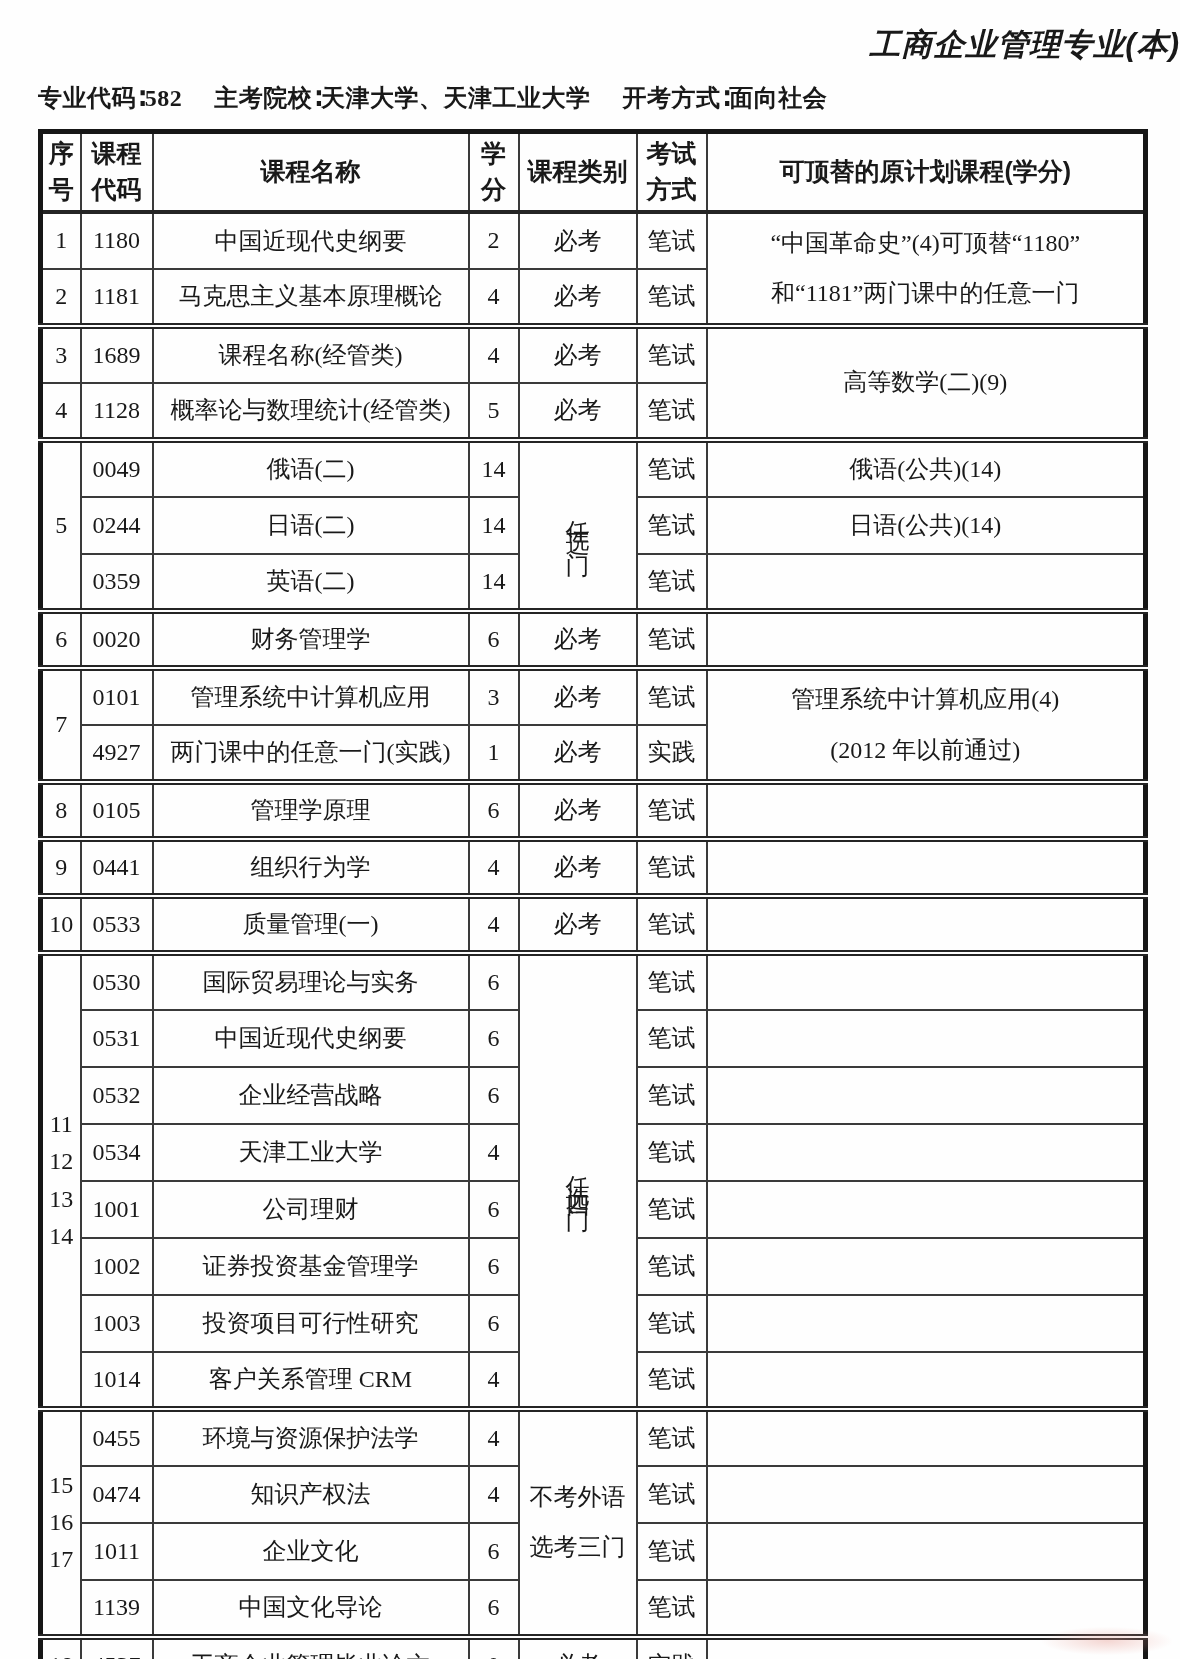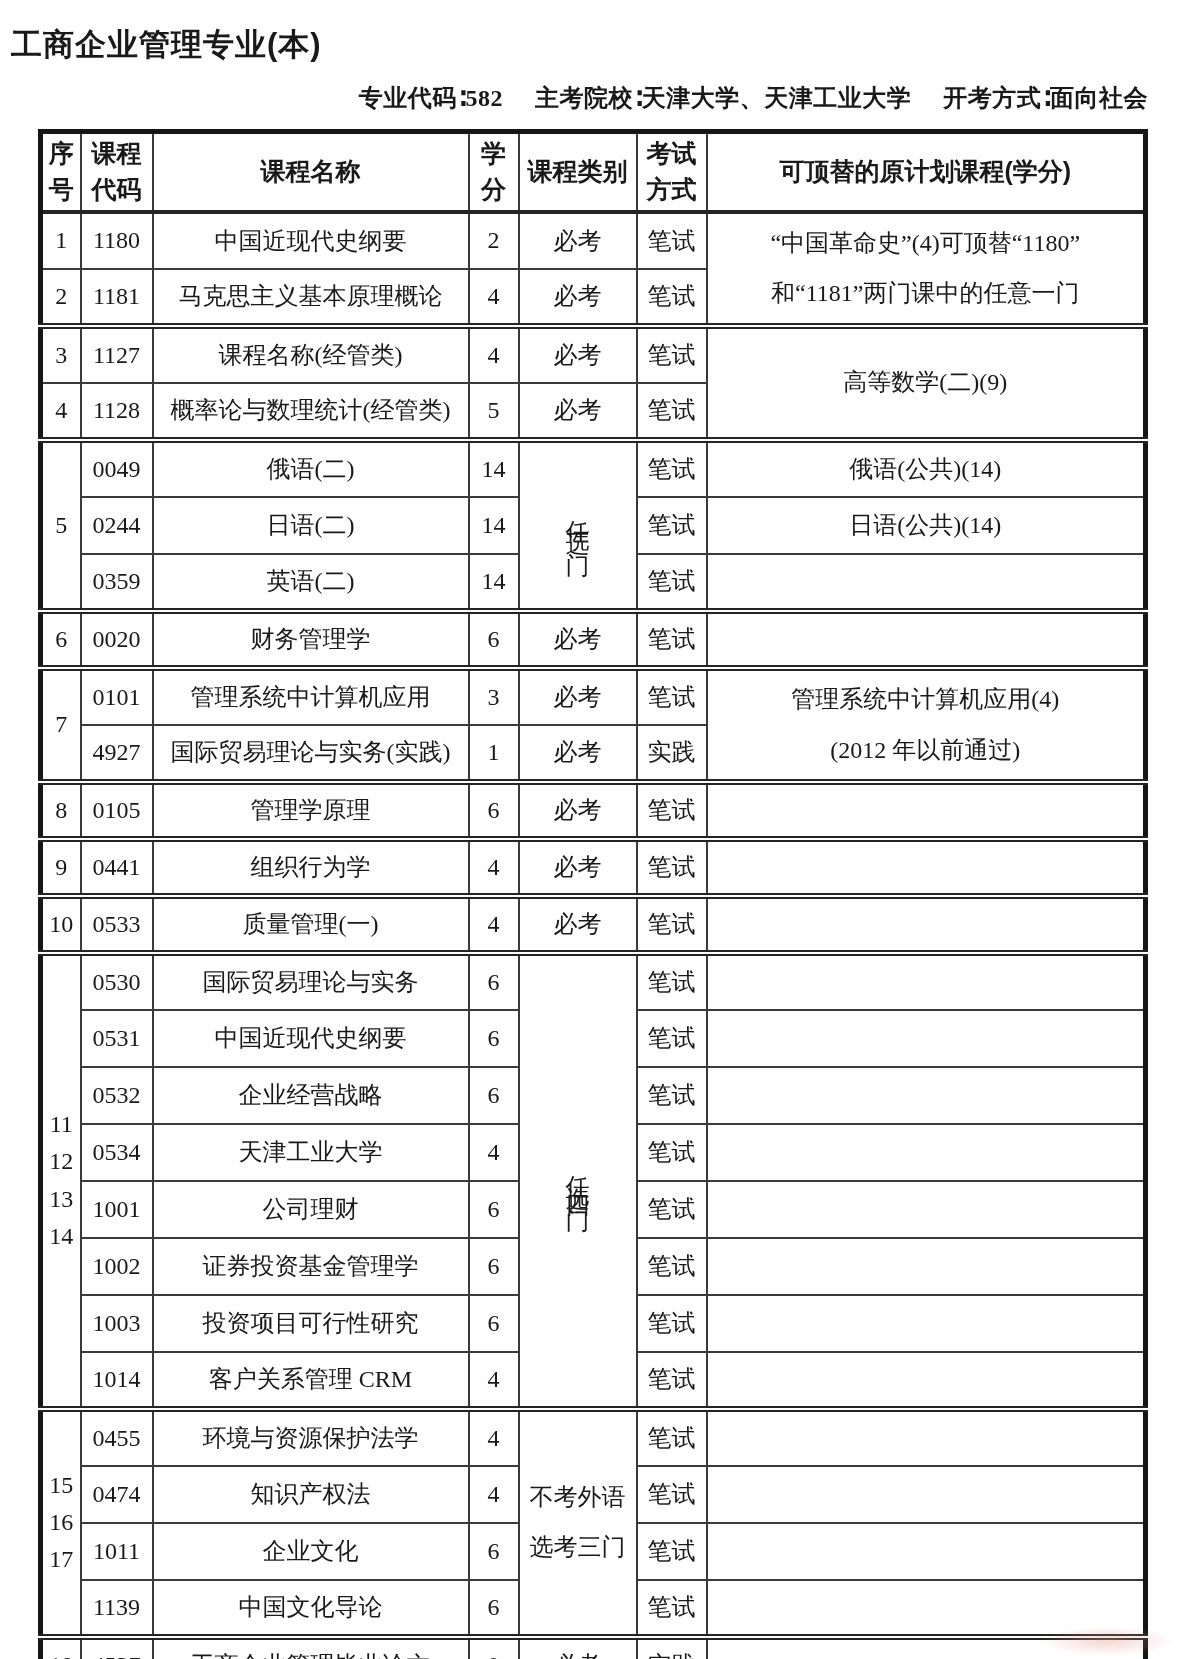--- a/index.html
+++ b/index.html
@@ -6,33 +6,33 @@
   body{
     width:1180px;height:1659px;
     background:#fefefe;
     color:#191919;
     font-family:"Liberation Serif","DejaVu Serif",serif;
     position:relative;
     overflow:hidden;
   }
   .title{
     margin:24px 0 0 11px;
-    text-align:left;
+    text-align:right;
     font-family:"Liberation Sans","DejaVu Sans",sans-serif;
     font-weight:700;
     font-size:31px;
     letter-spacing:1px;
+    font-style:italic;
   }
   .subtitle{
     margin:16px 0 0 38px;
     font-size:24px;
     font-weight:700;
     letter-spacing:.5px;
     white-space:nowrap;
-    text-align:right;
   }
   .subtitle span{display:inline-block;margin-right:32px;}
   table.sheet{
     margin:15px 37px 0 38px;
     width:1105px;
     table-layout:fixed;
     border-collapse:collapse;
     border:5px solid #161616;
   }
   .sheet td{
@@ -122,21 +122,21 @@
     <tr>
       <td>2</td>
       <td>1181</td>
       <td>马克思主义基本原理概论</td>
       <td>4</td>
       <td>必考</td>
       <td>笔试</td>
     </tr>
     <tr class="gs">
       <td>3</td>
-      <td>1127</td>
+      <td>1689</td>
       <td>课程名称(经管类)</td>
       <td>4</td>
       <td>必考</td>
       <td>笔试</td>
       <td class="c-repl" rowspan="2">高等数学(二)(9)</td>
     </tr>
     <tr>
       <td>4</td>
       <td>1128</td>
       <td>概率论与数理统计(经管类)</td>
@@ -181,21 +181,21 @@
       <td>0101</td>
       <td>管理系统中计算机应用</td>
       <td>3</td>
       <td>必考</td>
       <td>笔试</td>
       <td class="c-repl" rowspan="2">管理系统中计算机应用(4)
 (2012 年以前通过)</td>
     </tr>
     <tr>
       <td>4927</td>
-      <td>国际贸易理论与实务(实践)</td>
+      <td>两门课中的任意一门(实践)</td>
       <td>1</td>
       <td>必考</td>
       <td>实践</td>
     </tr>
     <tr class="gs">
       <td>8</td>
       <td>0105</td>
       <td>管理学原理</td>
       <td>6</td>
       <td>必考</td>

